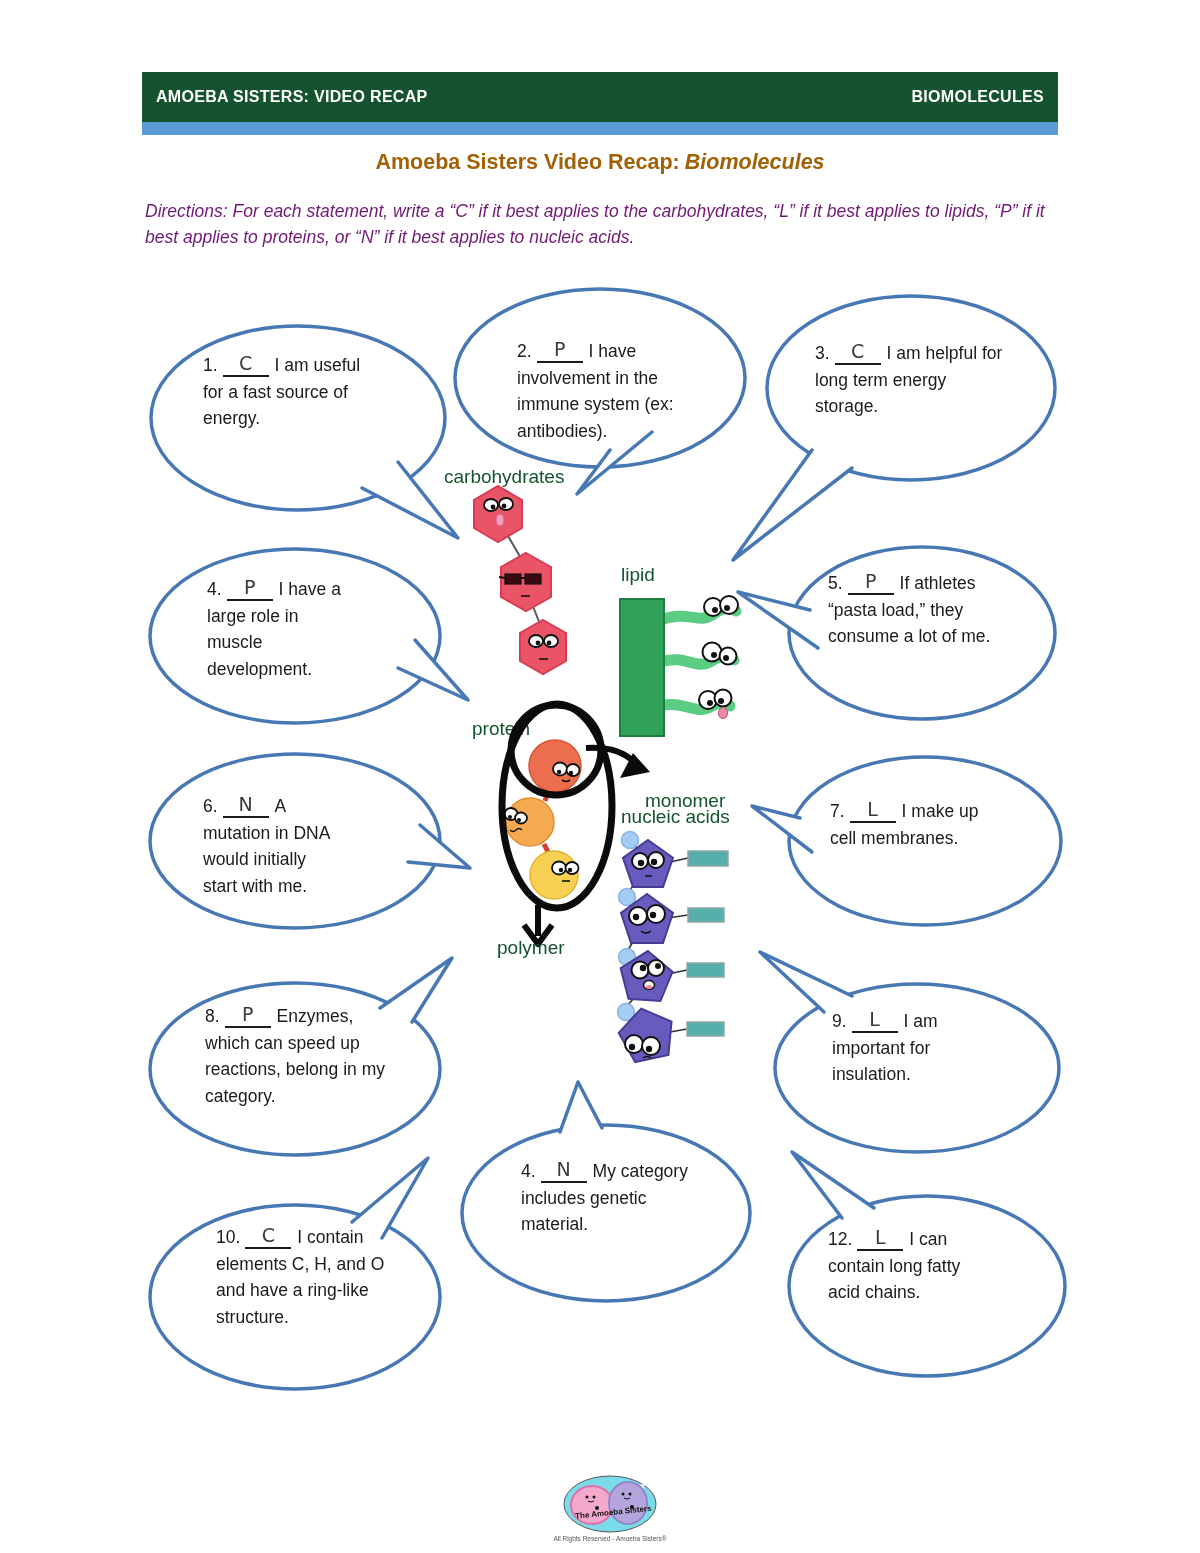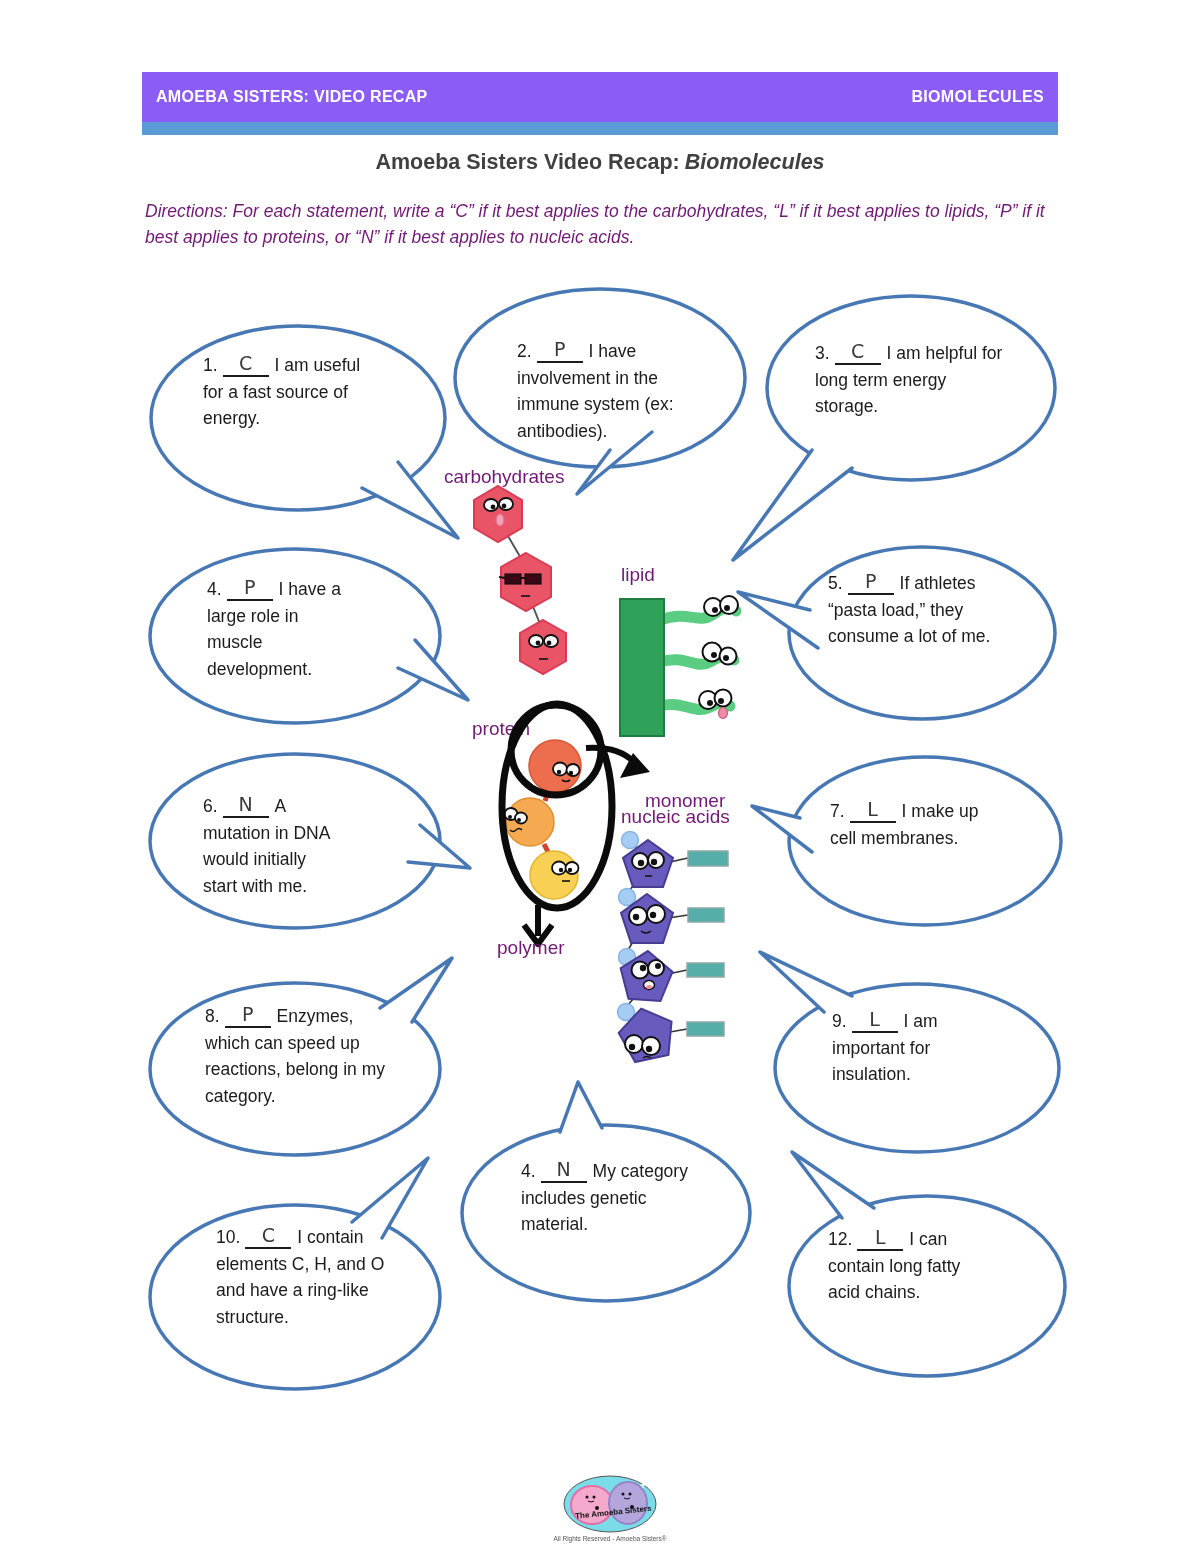--- a/index.html
+++ b/index.html
@@ -1,34 +1,34 @@
 <!DOCTYPE html>
 <html><head>
 <meta charset="utf-8">
 <style>
   html,body{margin:0;padding:0;background:#fff;}
   .page{position:relative;width:1200px;height:1553px;background:#ffffff;overflow:hidden;
         font-family:"Liberation Sans",sans-serif;color:#1b1b1b;}
   #art{position:absolute;left:0;top:0;z-index:1;}
-  .hdr{position:absolute;left:142px;top:72px;width:916px;height:50px;background:#8b5cf6;
+  .hdr{position:absolute;left:142px;top:72px;width:916px;height:50px;background:#14532d;
        color:#fff;display:flex;justify-content:space-between;align-items:center;
        padding:0 14px;box-sizing:border-box;font-weight:bold;font-size:16px;letter-spacing:.3px;z-index:2;}
   .stripe{position:absolute;left:142px;top:122px;width:916px;height:13px;background:#5B9BD5;z-index:2;}
   .title{position:absolute;left:0;top:150px;width:100%;text-align:center;font-size:21.5px;
-         font-weight:bold;color:#404040;z-index:2;}
+         font-weight:bold;color:#a16207;z-index:2;}
   .title .em{font-style:italic;margin-left:5px;}
   .directions{position:absolute;left:145px;top:198px;width:918px;font-size:17.5px;font-style:italic;
               line-height:1.5;color:#701a75;z-index:2;margin:0;}
   .bubble-text{position:absolute;font-size:17.5px;line-height:1.52;color:#1b1b1b;z-index:3;}
   .q-num{margin-right:5px;}
   .blank{display:inline-block;width:46px;border-bottom:2px solid #1c1c1c;text-align:center;
          margin-right:6px;line-height:1;}
   .answer{display:inline-block;font-family:"DejaVu Sans",sans-serif;font-size:19px;color:#3a3a3a;
           transform:translateY(-1px);}
-  .dlabel{position:absolute;font-size:19px;color:#701a75;z-index:2;white-space:nowrap;}
+  .dlabel{position:absolute;font-size:19px;color:#14532d;z-index:2;white-space:nowrap;}
   .dlabel.under{z-index:0;}
   .copyright{position:absolute;left:520px;top:1535px;width:180px;text-align:center;font-size:6.5px;
              color:#555;z-index:2;}
 </style>
 </head>
 <body>
 
 <div class="page">
 
 <svg id="art" width="1200" height="1553" viewBox="0 0 1200 1553">

